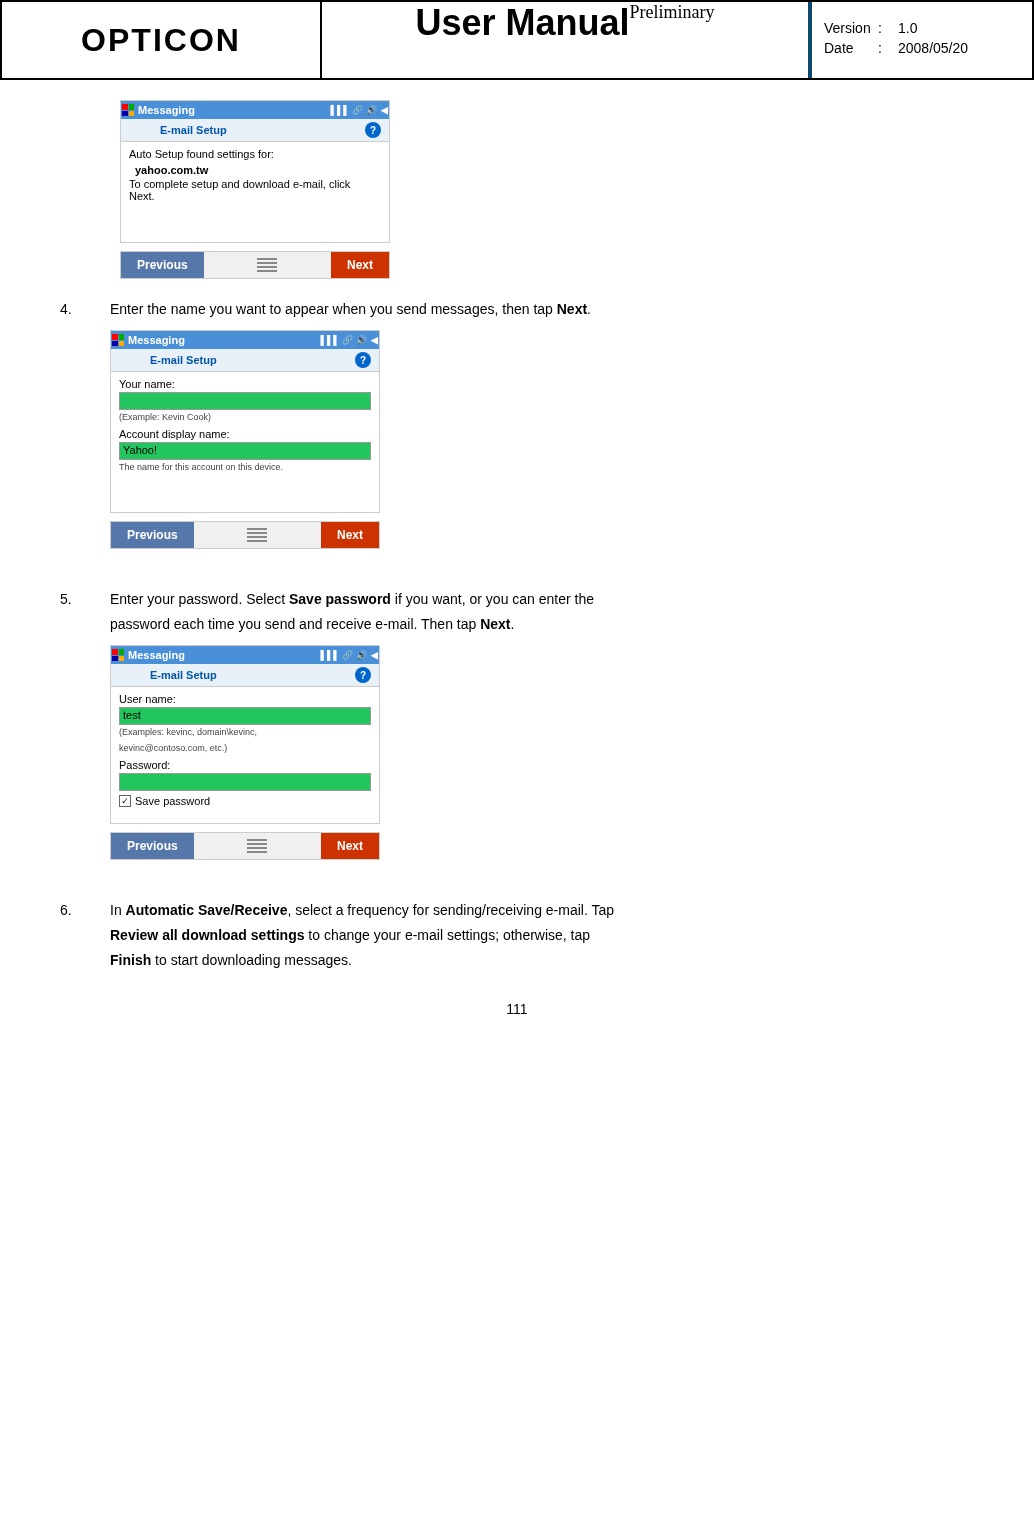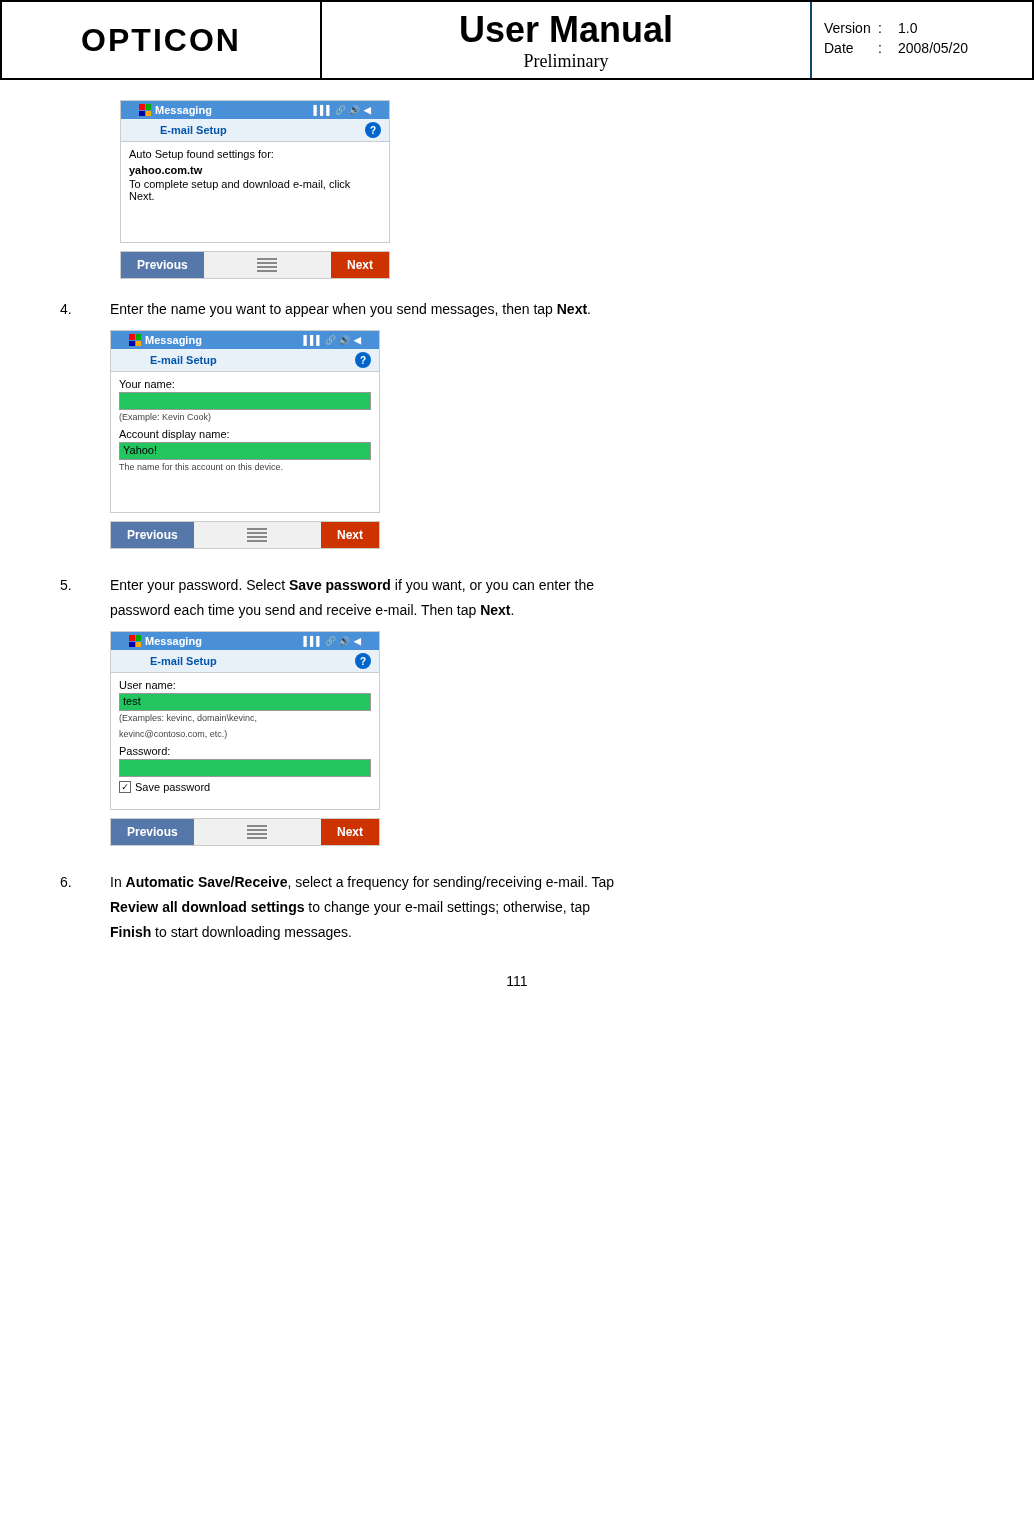--- a/index.html
+++ b/index.html
@@ -24,24 +24,23 @@
       align-items: center;
       justify-content: center;
       border-right: 2px solid #000;
       font-size: 32px;
       font-weight: bold;
       letter-spacing: 2px;
     }
     .header-title {
       flex: 1;
       display: flex;
-      flex-direction: column;
-      align-items: center;
-      justify-content: center;
-      border-right: 2px solid #0c4a6e;
+      flex-direction: row;
+      justify-content: center;
+      border-right: 4px solid #0c4a6e;
     }
     .header-title-main {
       font-size: 36px;
       font-weight: bold;
     }
     .header-title-sub {
       font-size: 18px;
       font-family: Liberation Serif, serif;
     }
     .header-version {
@@ -74,21 +73,21 @@
       margin-bottom: 8px;
       background: #fff;
       font-size: 11px;
     }
     .mockup-titlebar {
       background: #4a90d9;
       color: #fff;
       display: flex;
       align-items: center;
       justify-content: space-between;
-      padding: 3px 18px;
+      padding: 3px 1px;
       font-size: 11px;
       font-weight: bold;
     }
     .mockup-header {
       background: #e8f0f8;
       padding: 3px 8px;
       display: flex;
       align-items: center;
       justify-content: space-between;
       border-bottom: 1px solid #ccc;
@@ -137,20 +136,21 @@
       margin-bottom: 6px;
     }
     .mockup-text {
       font-size: 11px;
       margin-bottom: 4px;
     }
     .mockup-domain {
       font-size: 11px;
       font-weight: bold;
       margin-bottom: 2px;
+      margin-left: 6px;
     }
     .mockup-checkbox-row {
       display: flex;
       align-items: center;
       gap: 4px;
       font-size: 11px;
       margin-top: 4px;
     }
     .mockup-checkbox {
       width: 12px;
@@ -161,21 +161,21 @@
       align-items: center;
       justify-content: center;
       font-size: 9px;
     }
 
     
     .nav-bar {
       display: flex;
       width: 270px;
       margin-left: 60px;
-      margin-bottom: 6px;
+      margin-bottom: 20px;
       border: 1px solid #ccc;
       height: 28px;
       background: #f0f0f0;
     }
     .nav-prev {
       background: #5577aa;
       color: #fff;
       padding: 4px 16px;
       font-size: 12px;
       font-weight: bold;

